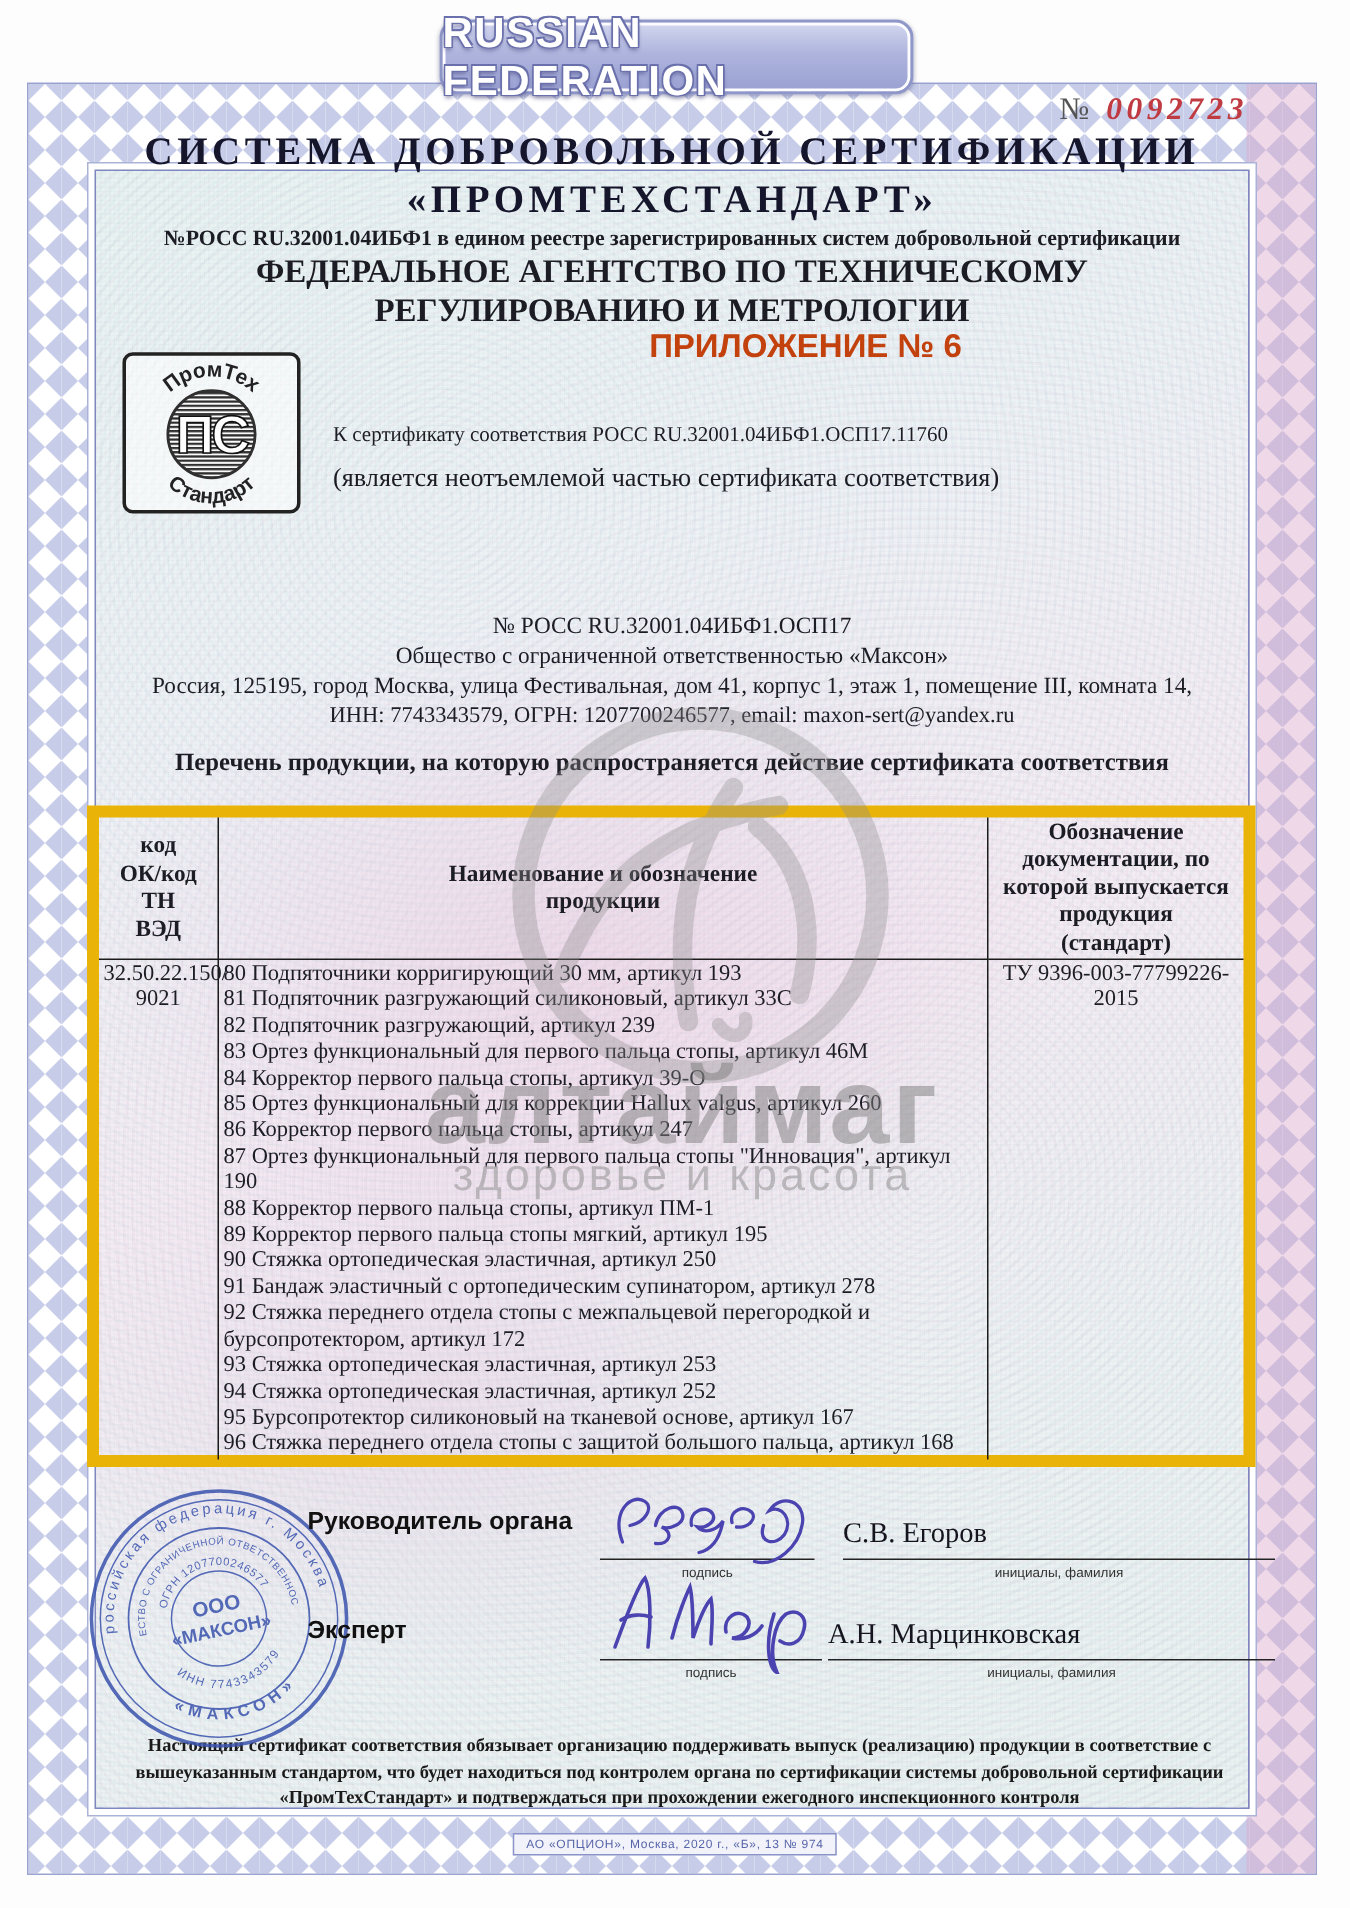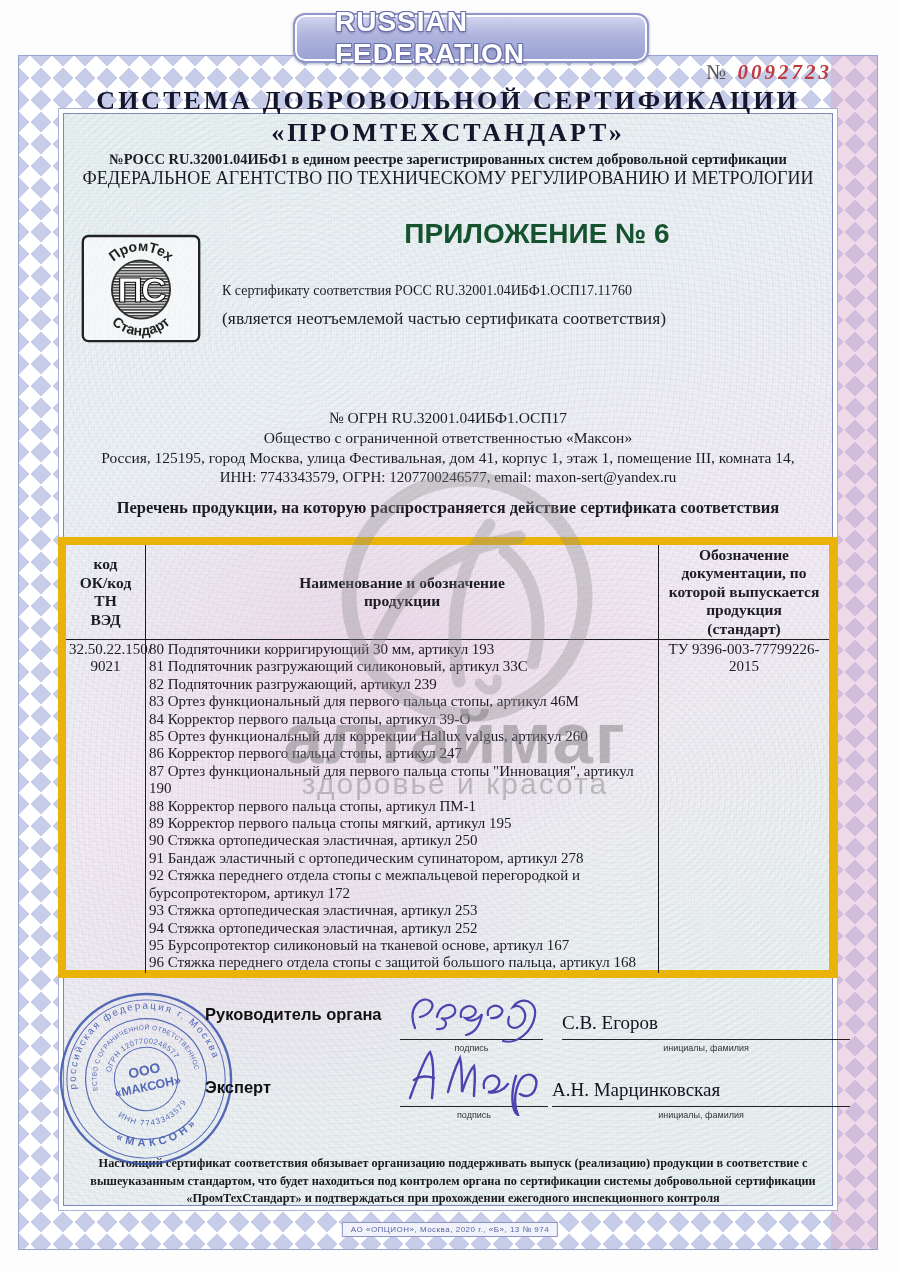--- a/index.html
+++ b/index.html
@@ -27,35 +27,35 @@
       repeating-radial-gradient(circle at 30% 20%,rgba(120,175,190,.06) 0 2px,transparent 2px 6px),
       repeating-radial-gradient(circle at 72% 62%,rgba(185,140,180,.06) 0 2px,transparent 2px 6px),
       repeating-linear-gradient(0deg,rgba(140,170,200,.05) 0 1px,transparent 1px 3px),
       repeating-linear-gradient(90deg,rgba(180,140,180,.05) 0 1px,transparent 1px 3px);}
 
   
   .plaque{position:absolute;left:293px;top:13px;width:312px;height:46px;z-index:4;
     background:linear-gradient(180deg,#d3d7ef,#aeb4dd 45%,#9aa1d2);
     border:2px solid #8f97c9;border-radius:12px;
     box-shadow:inset 0 0 0 2px #fdfdff,0 1px 3px rgba(40,40,90,.35);
-    display:flex;align-items:center;justify-content:center;padding-left:40px;}
+    display:flex;align-items:center;justify-content:center;}
   .plaque span{font-family:"Liberation Sans",sans-serif;font-weight:bold;font-size:28px;
     color:#fff;letter-spacing:1px;
     text-shadow:1px 1px 0 #6a70ab,-1px -1px 0 #6a70ab,1px -1px 0 #6a70ab,-1px 1px 0 #6a70ab,0 2px 3px rgba(60,60,120,.55);}
 
   
   .abs{position:absolute;z-index:3;}
   .serial{left:0;top:60px;width:832px;text-align:right;font-size:21px;letter-spacing:3px;color:#555;}
   .serial b{color:#c03a42;font-weight:bold;font-style:italic;}
   .title1{left:66px;top:86px;width:764px;text-align:center;font-size:26px;font-weight:bold;letter-spacing:3px;color:#15152b;}
   .title2{left:66px;top:118px;width:764px;text-align:center;font-size:26px;font-weight:bold;letter-spacing:3px;color:#15152b;}
   .registry{left:66px;top:151px;width:764px;text-align:center;font-size:14.5px;font-weight:bold;}
-  .agency{left:66px;top:168px;width:764px;text-align:center;font-size:18px;font-weight:normal;}
+  .agency{left:66px;top:168px;width:764px;text-align:center;font-size:22px;font-weight:bold;}
   .appendix{left:244px;top:218px;width:586px;text-align:center;
-    font-family:"Liberation Sans",sans-serif;font-size:28px;font-weight:bold;color:#14532d;}
+    font-family:"Liberation Sans",sans-serif;font-size:22px;font-weight:bold;color:#c2410c;}
   .tocert1{left:222px;top:283px;font-size:14px;}
   .tocert2{left:222px;top:308px;font-size:17.5px;}
   .validity{left:222px;top:340px;font-size:17.5px;font-weight:bold;}
   .validity .gap1{margin-left:36px;} .validity .gap2{margin-left:40px;} .validity .gap3{margin-left:24px;}
   .organ{left:66px;top:384px;width:764px;text-align:center;font-family:"Liberation Sans",sans-serif;font-size:17px;font-weight:bold;}
   .bodynum{left:66px;top:409px;width:764px;text-align:center;font-size:15.5px;}
   .bodyname{left:66px;top:429px;width:764px;text-align:center;font-size:15.5px;}
   .address{left:66px;top:449px;width:764px;text-align:center;font-size:15.5px;}
   .contacts{left:66px;top:469px;width:764px;text-align:center;font-size:15px;}
   .products-heading{left:66px;top:498px;width:764px;text-align:center;font-size:16.5px;font-weight:bold;}
@@ -149,21 +149,21 @@
     <circle cx="65" cy="60" r="31" fill="url(#hatch)" stroke="#2f2f2f" stroke-width="2"></circle>
     <text x="65" y="73" text-anchor="middle" font-family="Liberation Sans, sans-serif" font-size="38" font-weight="bold" fill="#fff" stroke="#111" stroke-width="1.2" letter-spacing="-2">ПС</text>
     <text font-family="Liberation Sans, sans-serif" font-size="15" font-weight="bold" fill="#222">
       <textPath href="#logoBottom" startOffset="50%" text-anchor="middle">Стандарт</textPath>
     </text>
   </svg>
 
   <div class="abs tocert1">К сертификату соответствия РОСС RU.32001.04ИБФ1.ОСП17.11760</div>
   <div class="abs tocert2">(является неотъемлемой частью сертификата соответствия)</div>
 
-  <div class="abs bodynum">№ ОГРН RU.32001.04ИБФ1.ОСП17</div>
+  <div class="abs bodynum">№ РОСС RU.32001.04ИБФ1.ОСП17</div>
   <div class="abs bodyname">Общество с ограниченной ответственностью «Максон»</div>
   <div class="abs address">Россия, 125195, город Москва, улица Фестивальная, дом 41, корпус 1, этаж 1, помещение III, комната 14,</div>
   <div class="abs contacts">ИНН: 7743343579, ОГРН: 1207700246577, email: maxon-sert@yandex.ru</div>
 
   <div class="abs products-heading">Перечень продукции, на которую распространяется действие сертификата соответствия</div>
 
   <div class="ptable">
     <div class="cell th">код
 ОК/код ТН
 ВЭД</div>

